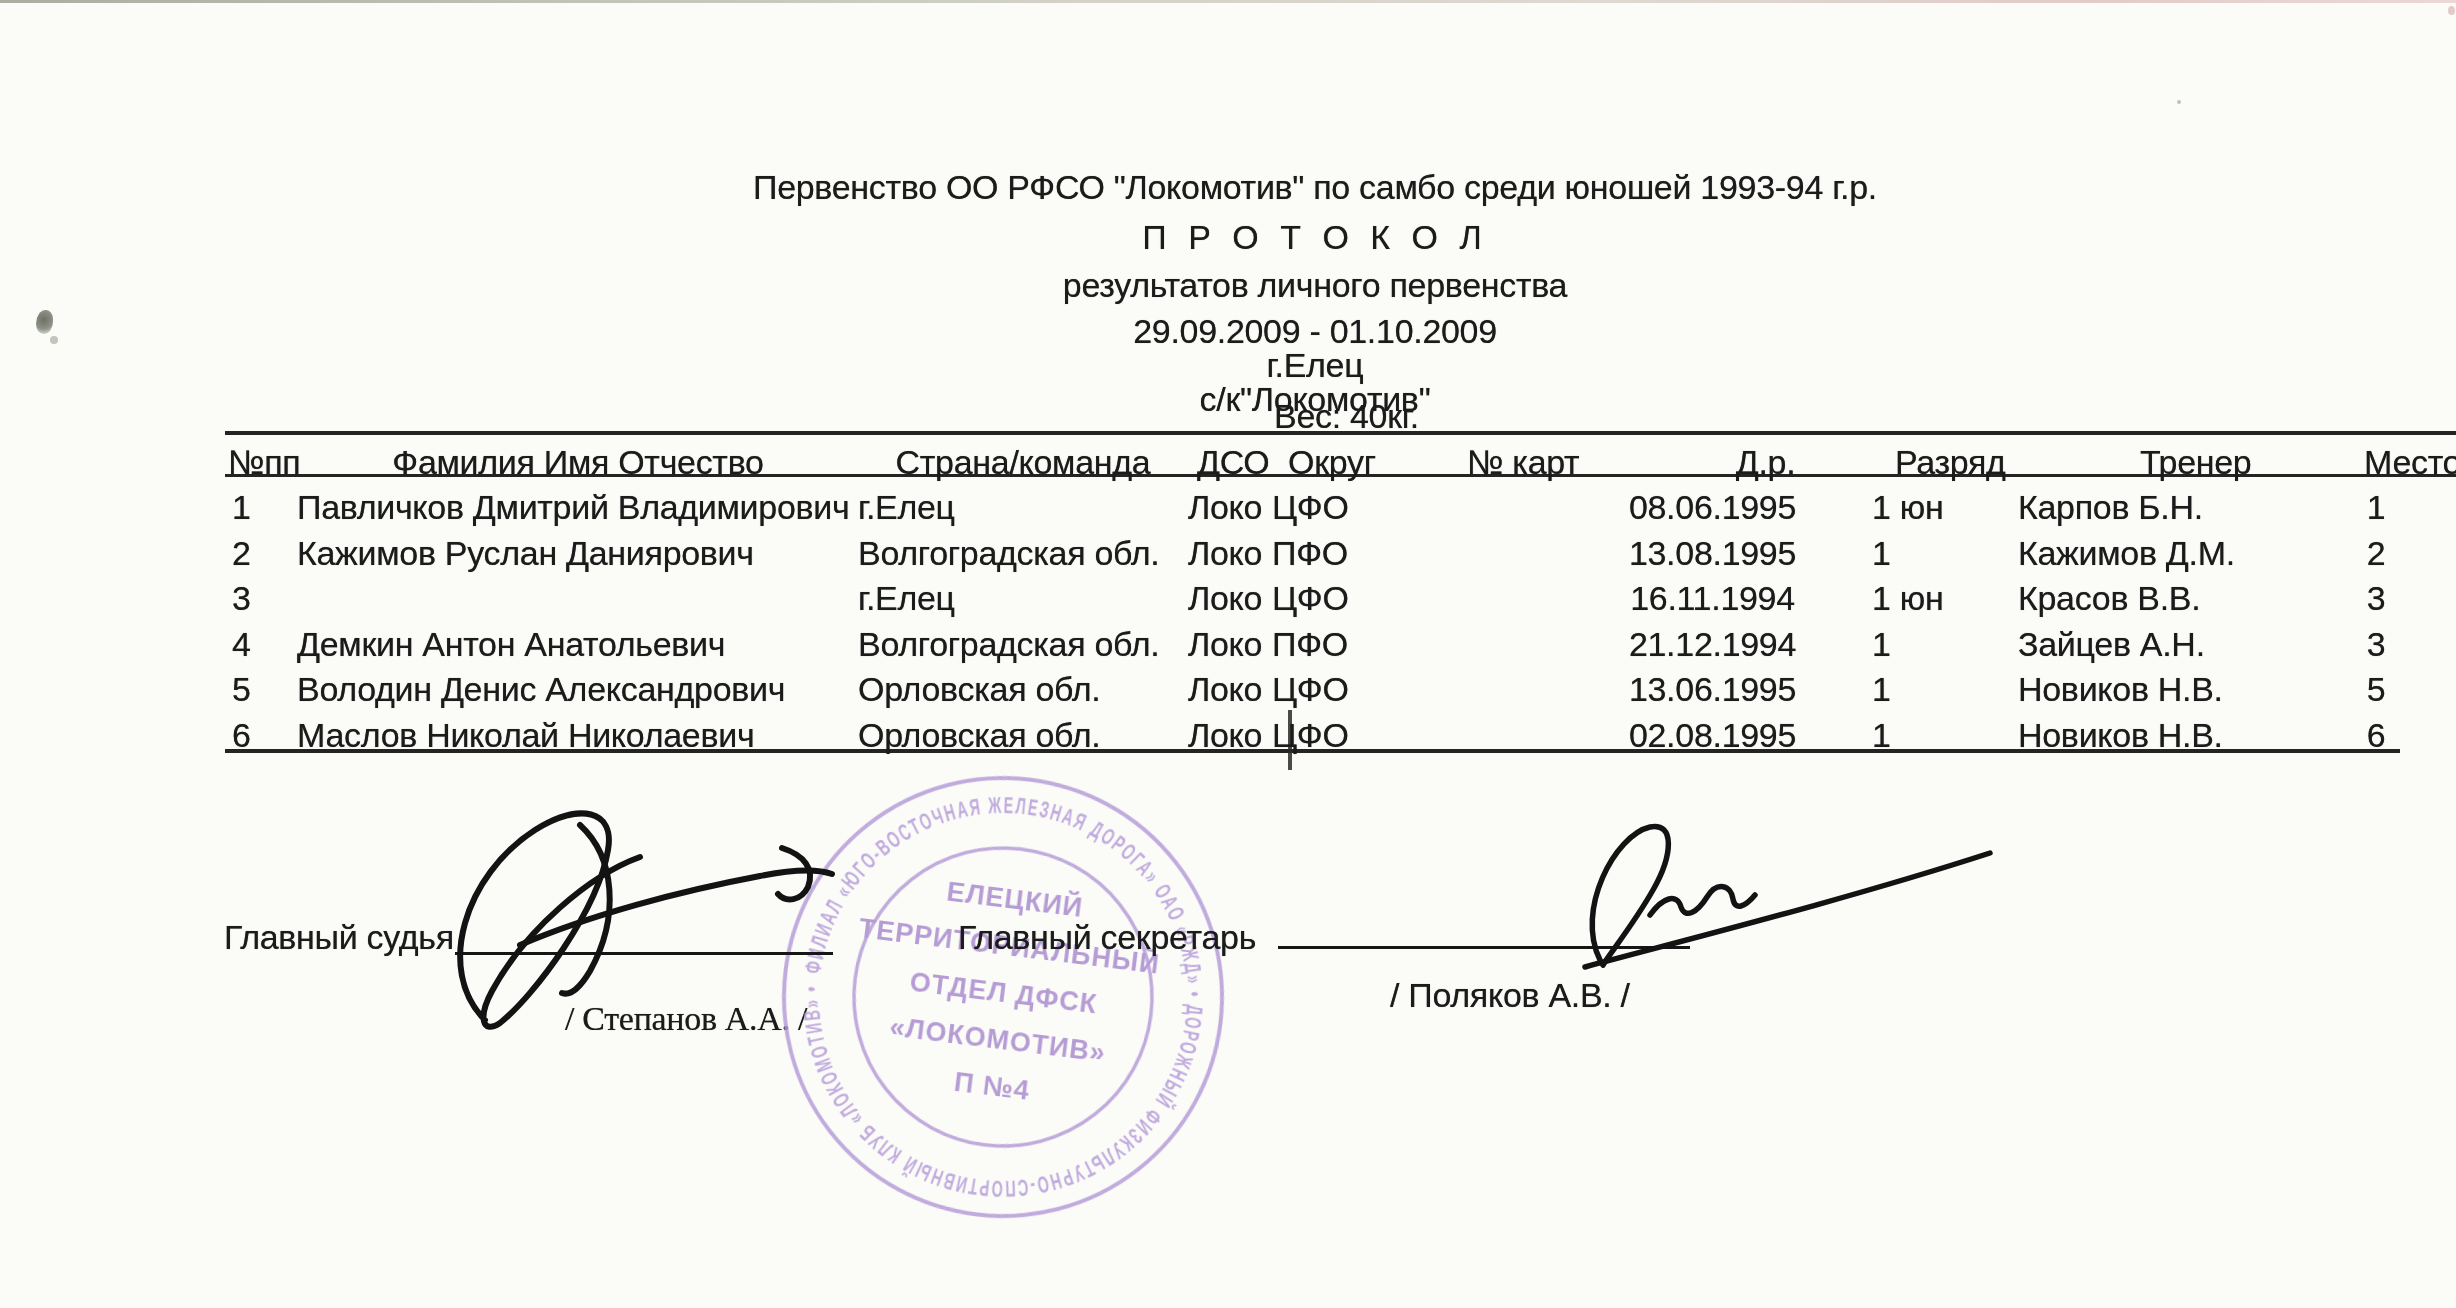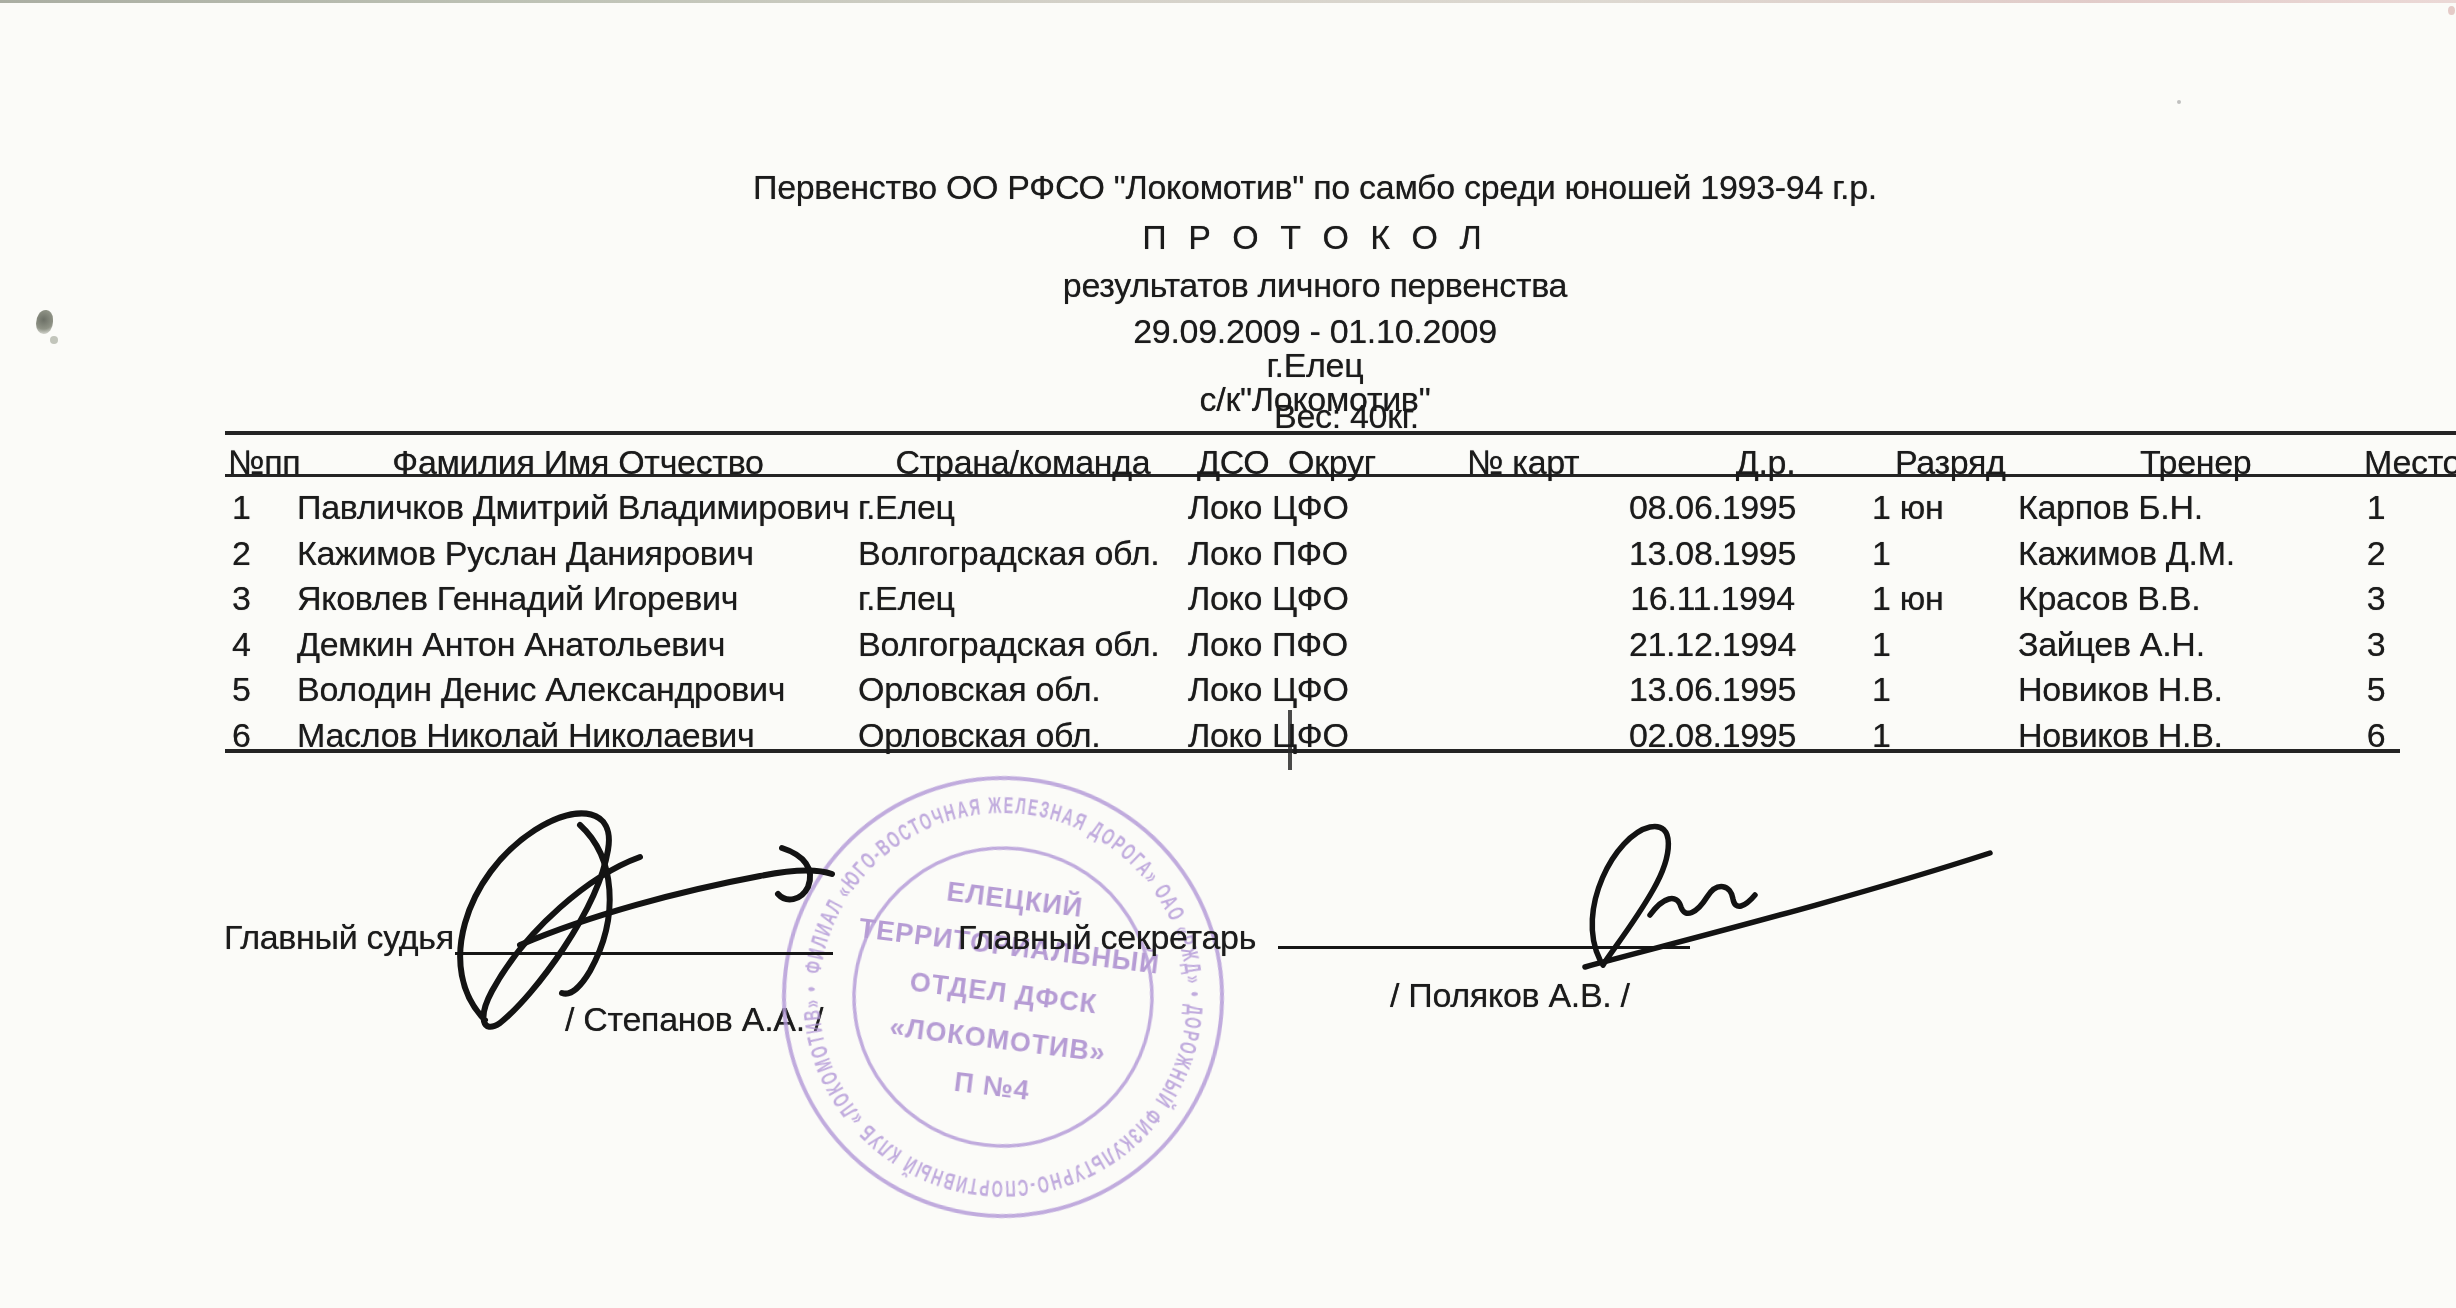--- a/index.html
+++ b/index.html
@@ -63,21 +63,21 @@
   .c-raz{left:1872px;}
   .c-tr{left:2018px;}
   .c-mesto{left:2340px;width:72px;text-align:center;}
 
   
   .lab-judge{left:224px;top:920px;}
   .lab-secr{left:958px;top:920px;z-index:3;}
   .sig-line{background:#161616;height:3px;z-index:2;}
   .sl-judge{left:455px;top:952px;width:378px;}
   .sl-secr{left:1278px;top:946px;width:412px;}
-  .nm-judge{left:565px;top:1002px;}
+  .nm-judge{left:565px;top:1002px;font-family:Liberation Serif, serif;}
   .nm-secr{left:1390px;top:978px;}
   .sig-svg{z-index:3;}
 
   
   .stamp{left:768px;top:762px;width:470px;height:470px;transform:rotate(7deg);
          opacity:.82;filter:blur(0.4px);z-index:1;}
   .stamp text{fill:#a788cd;font-family:"Liberation Sans",sans-serif;font-weight:bold;}
   .stamp .ring{stroke:#b49ad8;fill:none;}
   .stamp .ringtxt{font-size:23px;letter-spacing:3px;fill:#b49ad8;}
   .stamp .ctr{font-size:27px;letter-spacing:1px;text-anchor:middle;}
@@ -140,21 +140,20 @@
       <span class="c-dso ink">Локо</span>
       <span class="c-okrug ink">ПФО</span>
       <span class="c-kart ink"></span>
       <span class="c-dr ink">13.08.1995</span>
       <span class="c-raz ink">1</span>
       <span class="c-tr ink">Кажимов Д.М.</span>
       <span class="c-mesto ink">2</span>
     </div>
     <div class="trow" style="top: 581px;">
       <span class="c-num ink">3</span>
-      <span class="c-fio ink">Яковлев Геннадий Игоревич</span>
       <span class="c-team ink">г.Елец</span>
       <span class="c-dso ink">Локо</span>
       <span class="c-okrug ink">ЦФО</span>
       <span class="c-kart ink"></span>
       <span class="c-dr ink">16.11.1994</span>
       <span class="c-raz ink">1 юн</span>
       <span class="c-tr ink">Красов В.В.</span>
       <span class="c-mesto ink">3</span>
     </div>
     <div class="trow" style="top: 627px;">

